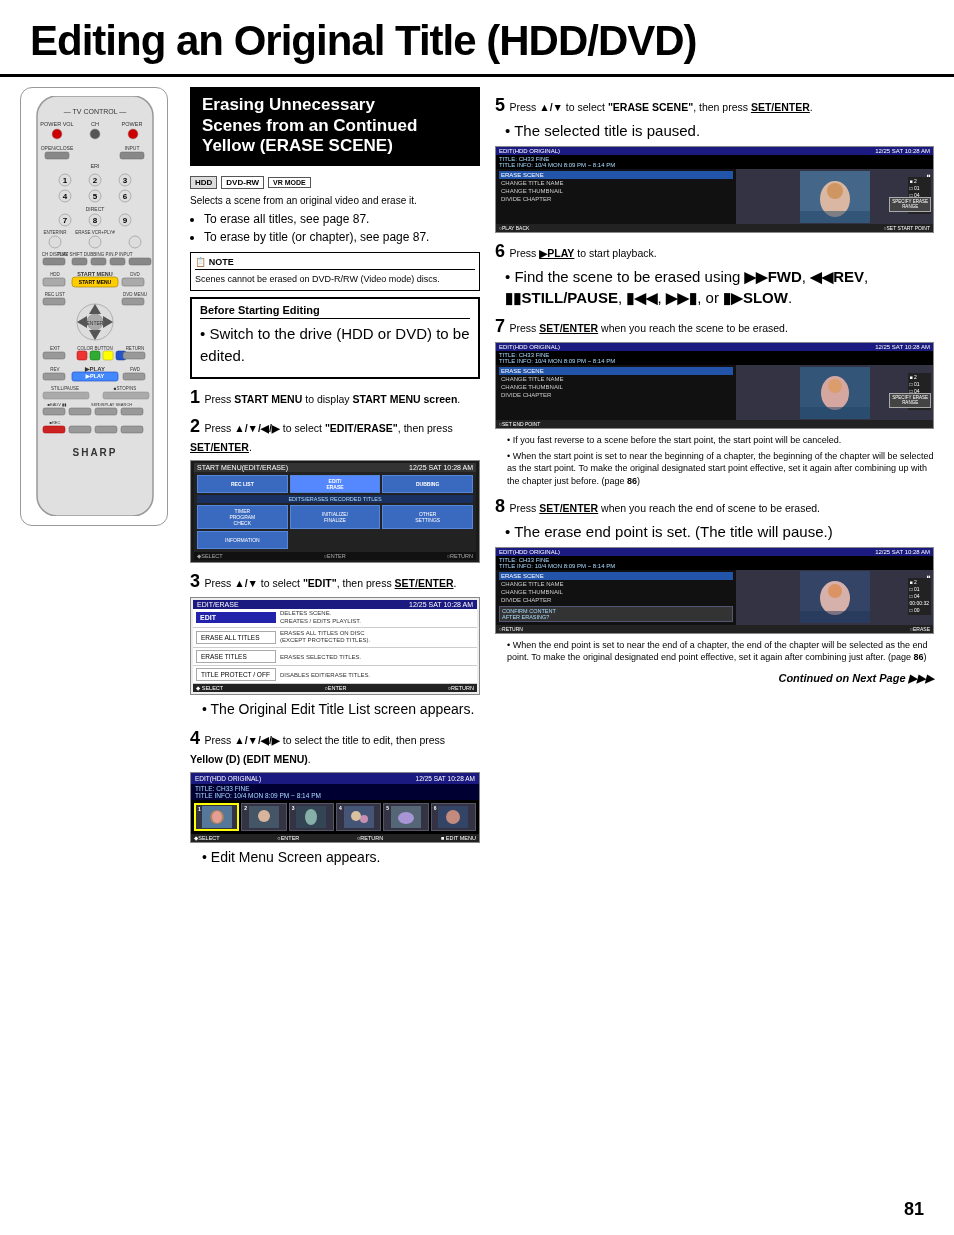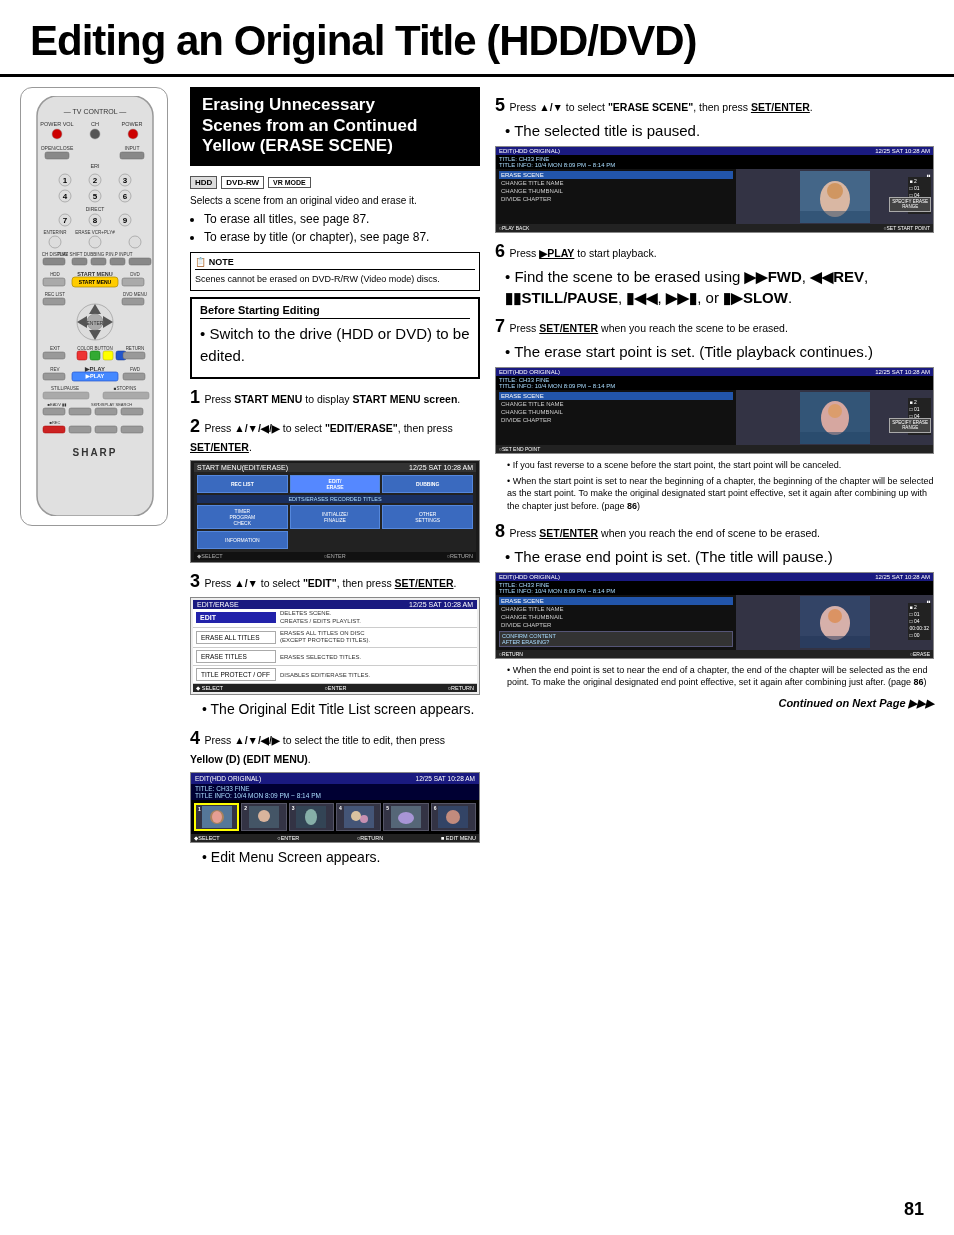--- a/index.html
+++ b/index.html
@@ -835,21 +835,20 @@
     <div class="right-step">
       <span class="right-step-label">6</span>
       <span class="right-step-text"> Press <b><span class="key-btn">▶PLAY</span></b> to start playback.</span>
     </div>
     <div class="right-bullet">• Find the scene to be erased using <b>▶▶FWD</b>, <b>◀◀REV</b>, <b>▮▮STILL/PAUSE</b>, <b>▮◀◀</b>, <b>▶▶▮</b>, or <b>▮▶SLOW</b>.</div>
 
     <div class="right-step">
       <span class="right-step-label">7</span>
       <span class="right-step-text"> Press <b><span class="key-btn">SET/ENTER</span></b> when you reach the scene to be erased.</span>
     </div>
-    <div class="right-bullet">• The erase start point is set. (Title playback continues.)</div>
 
     <div class="erase-scene-screen">
       <div class="erase-scene-header">
         <span>EDIT(HDD ORIGINAL)</span>
         <span>12/25 SAT 10:28 AM</span>
       </div>
       <div style="background:#000; padding:1px 3px; font-size:6px; color:#aaddff;">
         <div>TITLE: CH33 FINE</div>
         <div>TITLE INFO: 10/4 MON  8:09 PM ~ 8:14 PM</div>
       </div>

